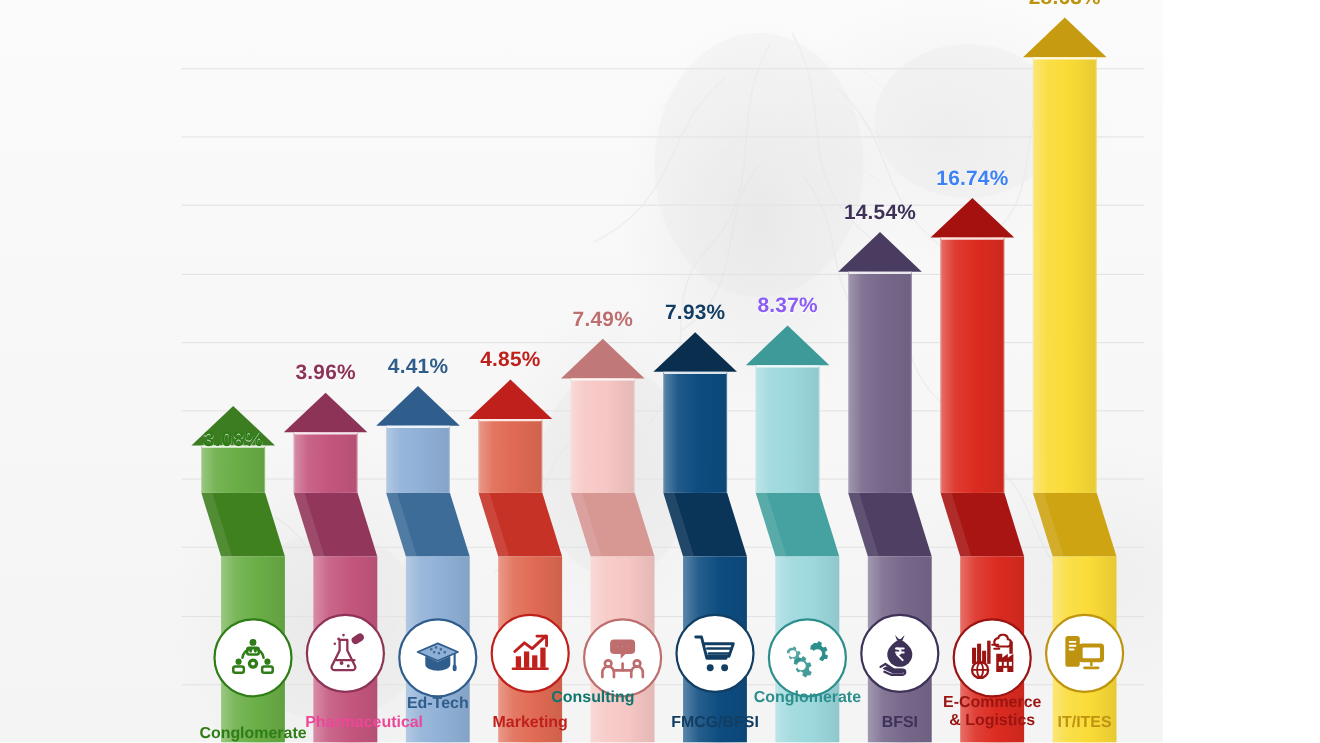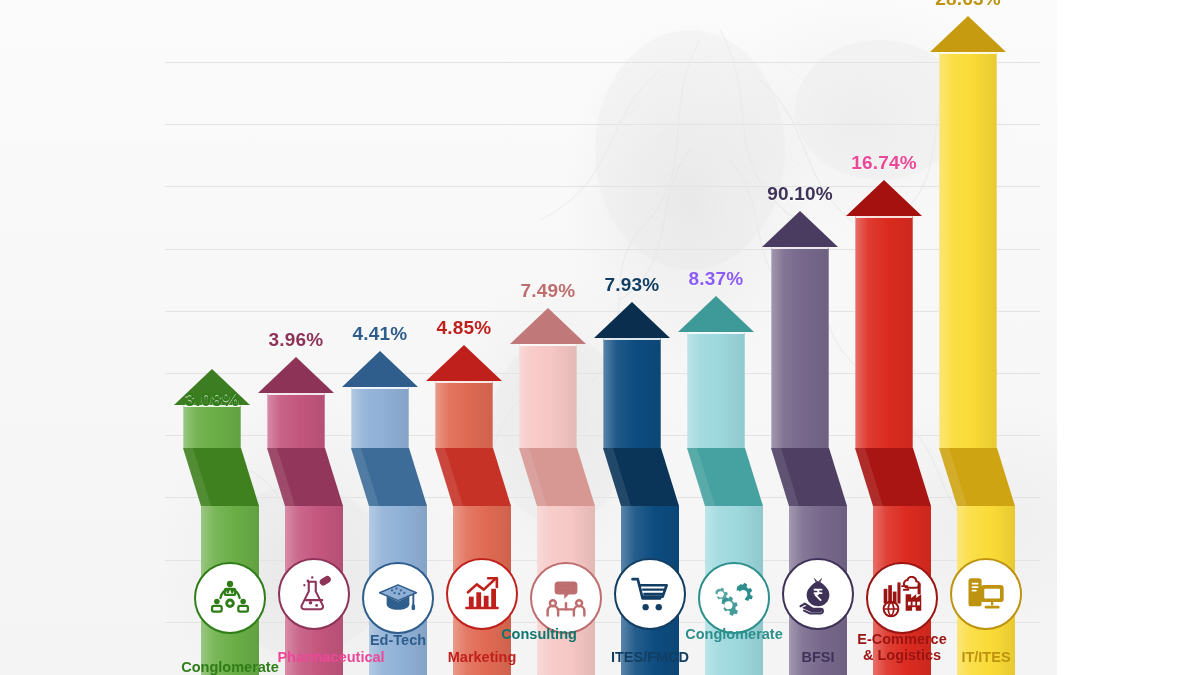--- a/index.html
+++ b/index.html
@@ -242,22 +242,22 @@
     </div>
 
   <div id="vlabels-layer">
       <div class="vlabel" style="left: 212px; top: 341.399px; color: rgb(46, 125, 23); margin-top: 48px;">3.08%</div>
       <div class="vlabel" style="left: 296px; top: 329.227px; color: rgb(142, 51, 88);">3.96%</div>
       <div class="vlabel" style="left: 380px; top: 323.002px; color: rgb(47, 93, 140);">4.41%</div>
       <div class="vlabel" style="left: 464px; top: 316.917px; color: rgb(192, 32, 27);">4.85%</div>
       <div class="vlabel" style="left: 548px; top: 280.401px; color: rgb(190, 110, 110);">7.49%</div>
       <div class="vlabel" style="left: 632px; top: 274.315px; color: rgb(18, 62, 99);">7.93%</div>
       <div class="vlabel" style="left: 716px; top: 268.229px; color: #8b5cf6;">8.37%</div>
-      <div class="vlabel" style="left: 800px; top: 182.888px; color: rgb(63, 50, 88);">90.10%</div>
-      <div class="vlabel" style="left: 884px; top: 152.458px; color: #ec4899;">16.74%</div>
+      <div class="vlabel" style="left: 800px; top: 182.888px; color: rgb(63, 50, 88);">14.54%</div>
+      <div class="vlabel" style="left: 884px; top: 152.458px; color: #3b82f6;">16.74%</div>
       <div class="vlabel" style="left: 968px; top: -12px; color: rgb(190, 147, 15);">28.63%</div>
     </div>
 
   <div id="badges-layer">
       <div class="badge" style="left: 230px; top: 562px; border: 2.5px solid rgb(46, 125, 23);">
       <svg width="42" height="42" viewBox="0 0 48 48" fill="none" stroke="#2E7D17" stroke-width="2.6" stroke-linecap="round" stroke-linejoin="round">
         <circle cx="24" cy="8" r="3.6" fill="#2E7D17" stroke="none"></circle>
         <rect x="18" y="13.5" width="12" height="7" rx="2"></rect>
         <circle cx="9" cy="28" r="3.2" fill="#2E7D17" stroke="none"></circle>
         <rect x="3.5" y="33" width="11" height="6.5" rx="2"></rect>
@@ -398,20 +398,20 @@
       </svg>
       </div>
     </div>
 
   <div id="clabels-layer">
       <div class="clabel" style="left: 230px; color: rgb(46, 125, 23); top: 627px; margin-top: 33px;">Conglomerate</div>
       <div class="clabel" style="left: 331px; color: #ec4899; top: 650px;">Pharmaceutical</div>
       <div class="clabel" style="left: 398px; color: rgb(47, 93, 140); top: 633px;">Ed-Tech</div>
       <div class="clabel" style="left: 482px; color: rgb(192, 32, 27); top: 650px;">Marketing</div>
       <div class="clabel" style="left: 539px; color: #0f766e; top: 627px;">Consulting</div>
-      <div class="clabel" style="left: 650px; color: rgb(18, 62, 99); top: 650px;">ITES/FMCD</div>
+      <div class="clabel" style="left: 650px; color: rgb(18, 62, 99); top: 650px;">FMCG/BFSI</div>
       <div class="clabel" style="left: 734px; color: rgb(44, 143, 140); top: 627px;">Conglomerate</div>
       <div class="clabel" style="left: 818px; color: rgb(63, 50, 88); top: 650px;">BFSI</div>
       <div class="clabel" style="left: 902px; color: rgb(154, 20, 18); top: 632px;"><span>E-Commerce</span><br><span>&amp; Logistics</span></div>
       <div class="clabel" style="left: 986px; color: rgb(190, 147, 15); top: 650px;">IT/ITES</div>
     </div>
 
 </div>
 
 </body></html>

